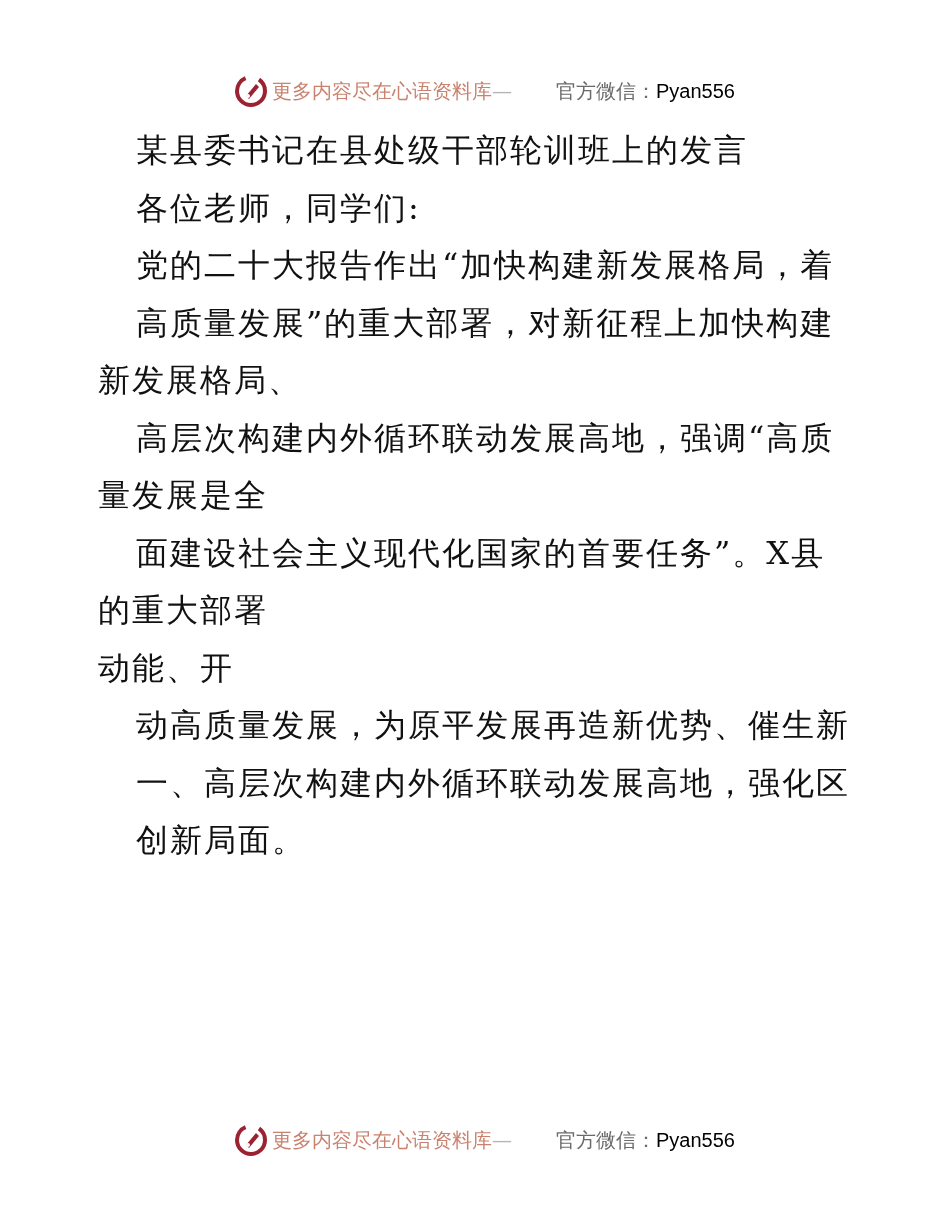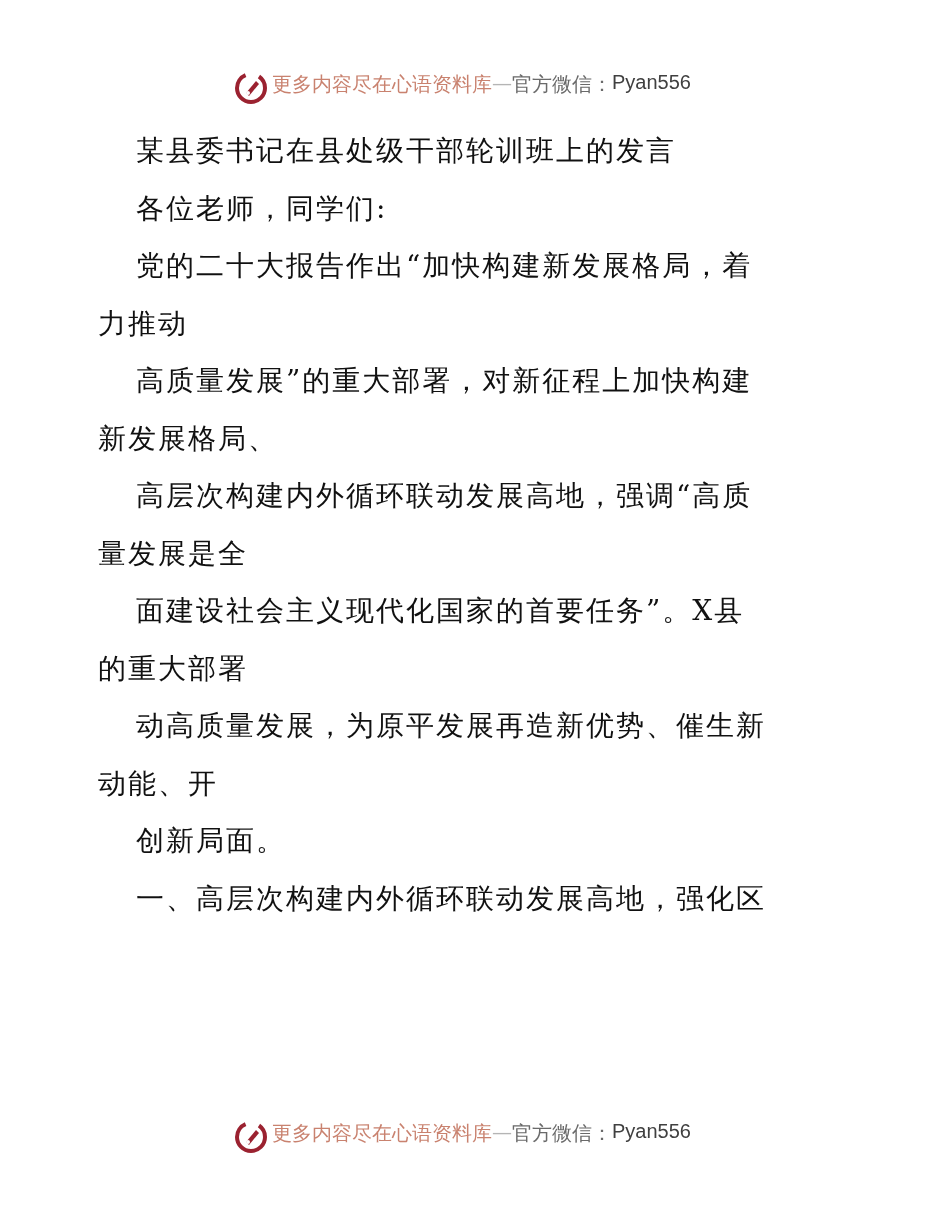--- a/index.html
+++ b/index.html
@@ -1,27 +1,27 @@
 <!DOCTYPE html>
 <html><head>
 <meta charset="utf-8">
 <style>
   html, body { margin: 0; padding: 0; background: #ffffff; }
   body { width: 950px; height: 1230px; position: relative; overflow: hidden;
          font-family: "DejaVu Serif", "Liberation Serif", serif; color: #111; }
-  .watermark { position: absolute; left: 234px; height: 40px; display: flex; white-space: nowrap; }
+  .watermark { position: absolute; left: 234px; height: 40px; display: flex; align-items: center; white-space: nowrap; }
   .watermark.top { top: 71px; }
   .watermark.bottom { top: 1120px; }
   .wm-logo { width: 34px; height: 34px; margin-right: 4px; }
   .wm-red { color: #c9826f; font-size: 20px; font-family: "DejaVu Serif", serif; letter-spacing: 0px; }
   .wm-dash { color: #b5b5b5; font-size: 20px; }
-  .wm-grey { color: #6a6a6a; font-size: 20px; font-family: "DejaVu Serif", serif; }
-  .wm-id { color: #404040; font-size: 20px; font-family: "Liberation Sans", sans-serif; }
+  .wm-grey { color: #6a6a6a; font-size: 20px; font-family: "DejaVu Serif", serif; margin-left: 44px; }
+  .wm-id { color: #000000; font-size: 20px; font-family: "Liberation Sans", sans-serif; }
   .content { position: absolute; left: 98px; top: 122px; width: 760px; }
-  .line { height: 57.5px; line-height: 57.5px; font-size: 28px; white-space: nowrap; letter-spacing: 2px; }
+  .line { height: 57.5px; line-height: 57.5px; font-size: 32px; white-space: nowrap; letter-spacing: 2px; }
   .indent { padding-left: 38px; }
 </style>
 </head>
 <body>
 
 <div class="watermark top">
   <svg class="wm-logo" viewBox="0 0 34 34">
     <circle cx="17" cy="17" r="14" fill="none" stroke="#9b2230" stroke-width="4" stroke-dasharray="60 14"></circle>
     <path d="M12 22 L22 10 L25 13 L15 25 Z" fill="#9b2230"></path>
     <circle cx="14" cy="22" r="2" fill="#fff"></circle>
@@ -29,31 +29,30 @@
   <span class="wm-red">更多内容尽在心语资料库</span>
   <span class="wm-dash">—</span>
   <span class="wm-grey">官方微信：</span>
   <span class="wm-id">Pyan556</span>
 </div>
 
 <div class="content">
   <div class="line indent">某县委书记在县处级干部轮训班上的发言</div>
   <div class="line indent">各位老师，同学们:</div>
   <div class="line indent">党的二十大报告作出“加快构建新发展格局，着</div>
-  <div class="line">力推动</div>
   <div class="line indent">高质量发展”的重大部署，对新征程上加快构建</div>
   <div class="line">新发展格局、</div>
   <div class="line indent">高层次构建内外循环联动发展高地，强调“高质</div>
   <div class="line">量发展是全</div>
   <div class="line indent">面建设社会主义现代化国家的首要任务”。X县</div>
   <div class="line">的重大部署</div>
+  <div class="line">动能、开</div>
   <div class="line indent">动高质量发展，为原平发展再造新优势、催生新</div>
-  <div class="line">动能、开</div>
+  <div class="line indent">一、高层次构建内外循环联动发展高地，强化区</div>
   <div class="line indent">创新局面。</div>
-  <div class="line indent">一、高层次构建内外循环联动发展高地，强化区</div>
 </div>
 
 <div class="watermark bottom">
   <svg class="wm-logo" viewBox="0 0 34 34">
     <circle cx="17" cy="17" r="14" fill="none" stroke="#9b2230" stroke-width="4" stroke-dasharray="60 14"></circle>
     <path d="M12 22 L22 10 L25 13 L15 25 Z" fill="#9b2230"></path>
     <circle cx="14" cy="22" r="2" fill="#fff"></circle>
   </svg>
   <span class="wm-red">更多内容尽在心语资料库</span>
   <span class="wm-dash">—</span>

